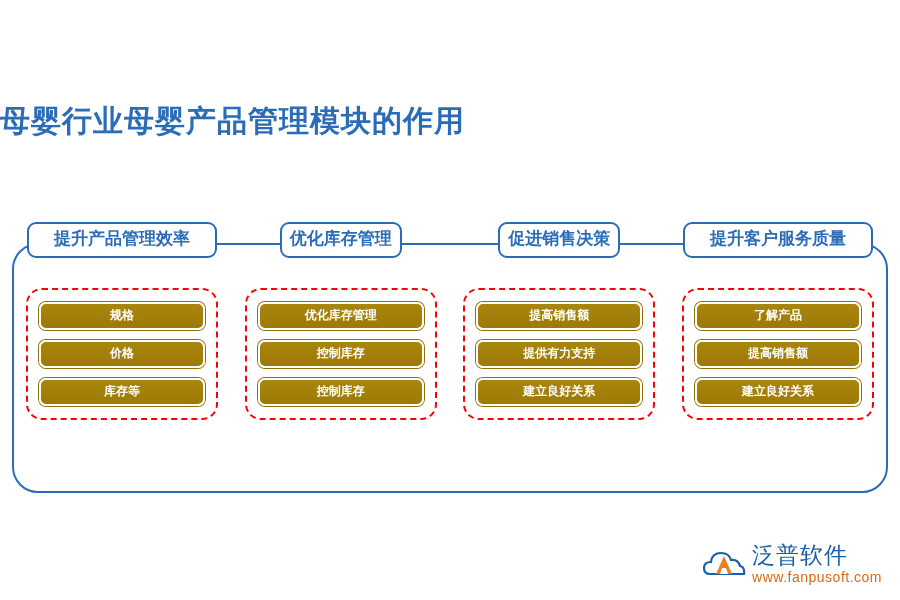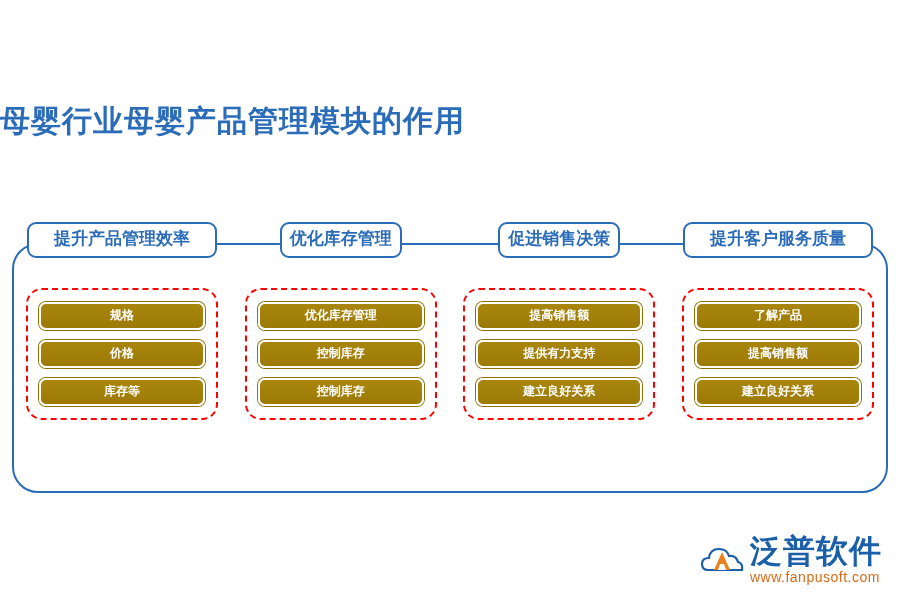--- a/index.html
+++ b/index.html
@@ -127,22 +127,22 @@
     height: 40px;
     position: relative;
   }
   #logo-text-wrap {
     display: flex;
     flex-direction: column;
     align-items: flex-start;
     line-height: 1;
   }
   #logo-name {
-    font-size: 32px;
-    font-weight: bold;
+    font-size: 23px;
+    font-weight: normal;
     color: #1a5fa8;
     letter-spacing: 1px;
   }
   #logo-url {
     font-size: 14px;
     color: #d86a16;
     letter-spacing: 0.5px;
     margin-top: 3px;
   }
 </style>

